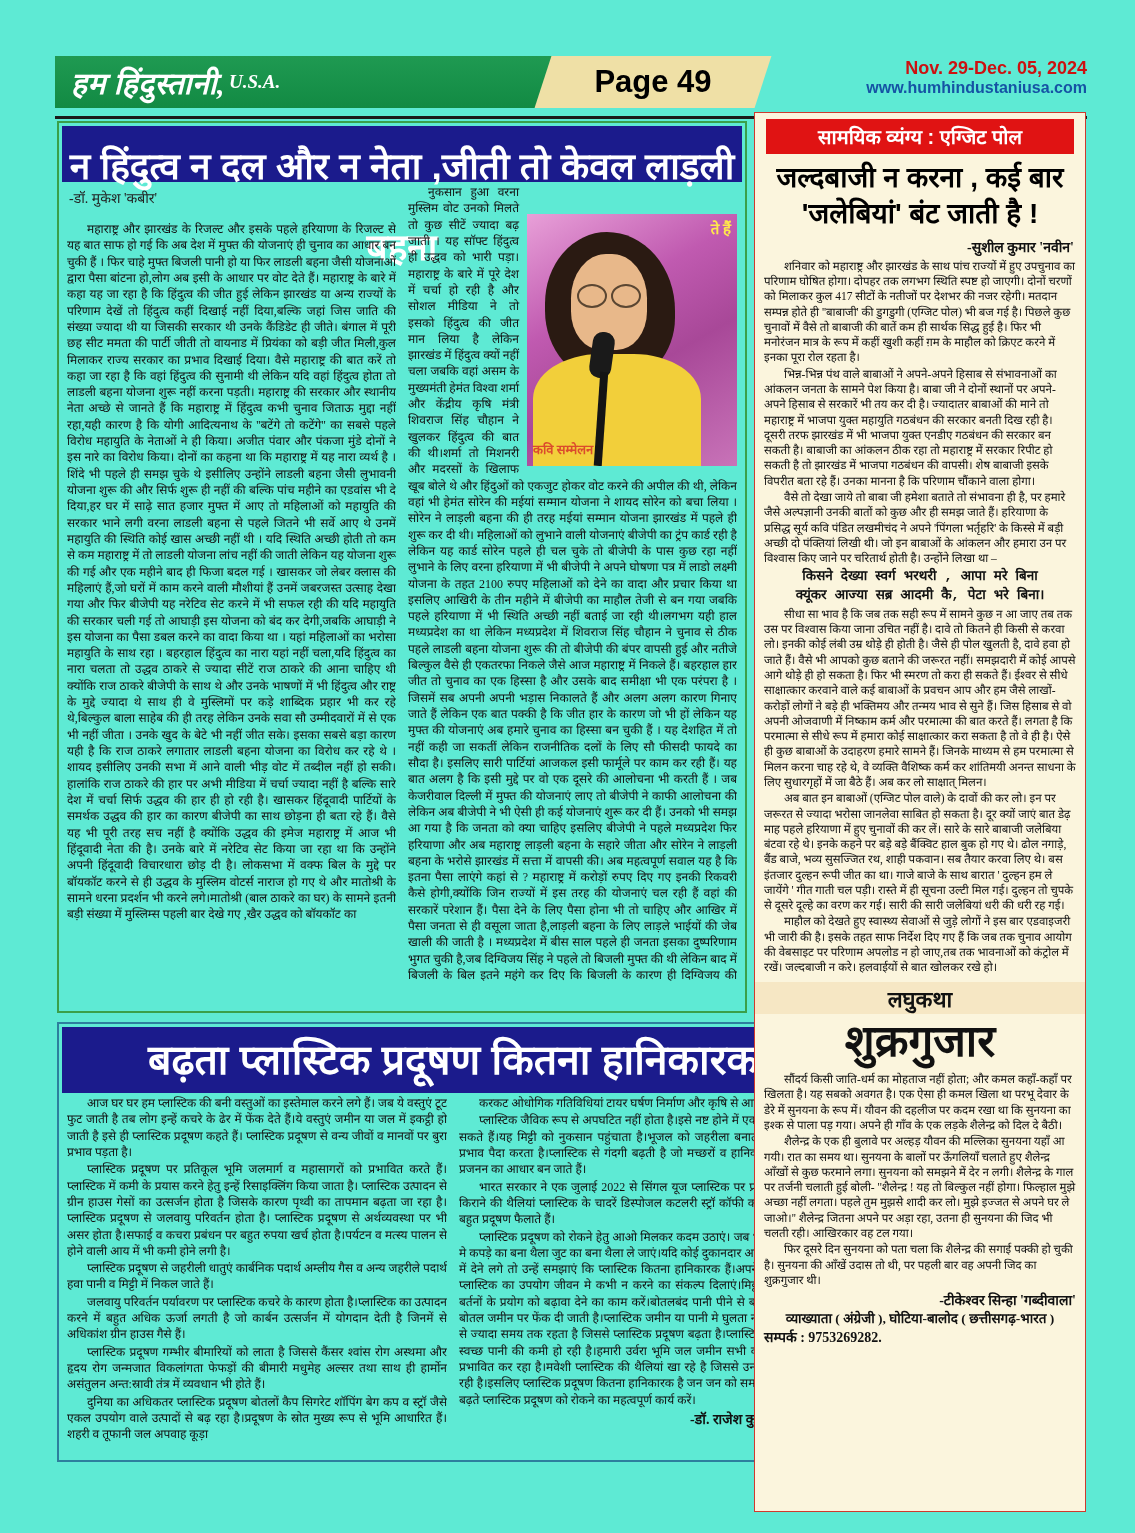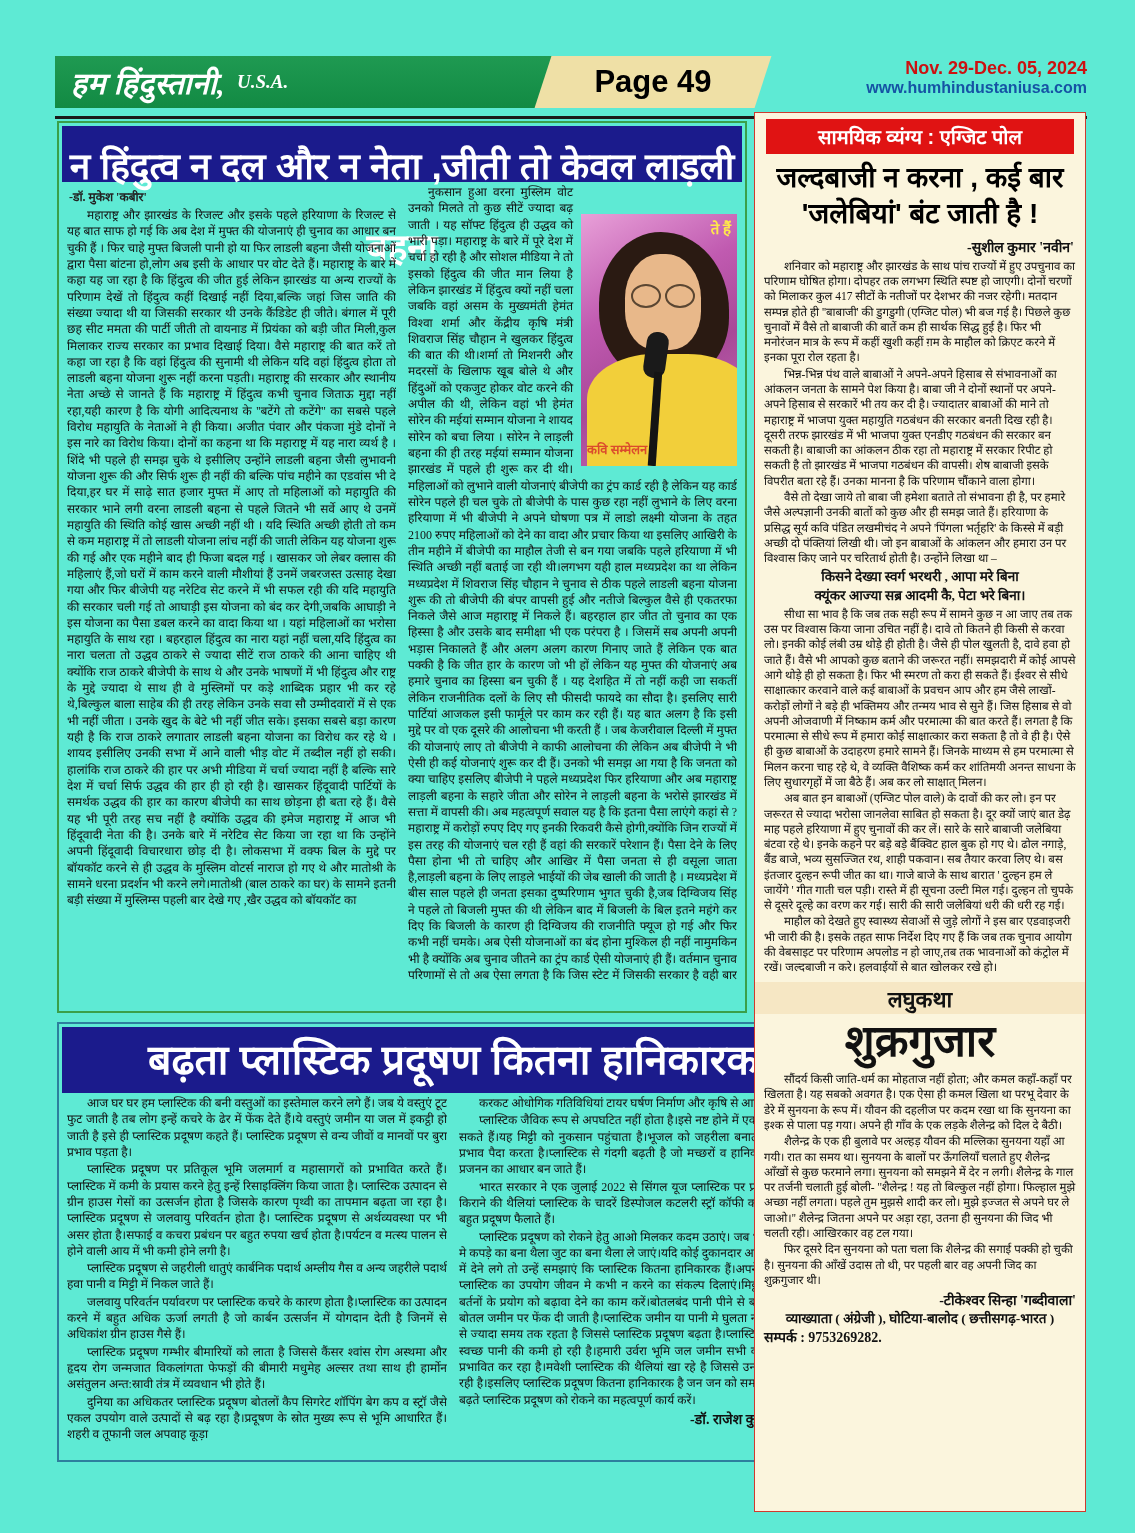--- a/index.html
+++ b/index.html
@@ -3,46 +3,46 @@
 <meta charset="utf-8">
 <style>
   html,body{margin:0;padding:0;background:#fff;}
   .page{position:relative;width:1135px;height:1533px;background:#5eead4;overflow:hidden;
         font-family:"Liberation Serif","DejaVu Serif",serif;color:#111;}
   
   .header{position:absolute;left:55px;top:54px;width:1032px;height:62px;border-bottom:3px solid #1a1a1a;}
   .masthead{position:absolute;left:0;top:2px;width:500px;height:52px;background:linear-gradient(180deg,#1f9a52,#128a43);
             display:flex;align-items:center;padding-left:16px;box-sizing:border-box;}
   .masthead .mh-main{color:#fff;font-size:30px;font-weight:bold;font-style:italic;letter-spacing:.5px;}
-  .masthead .mh-usa{color:#fff;font-size:19px;font-weight:bold;font-style:italic;margin-left:12px;}
+  .masthead .mh-usa{color:#fff;font-size:19px;font-weight:bold;font-style:italic;margin-left:4px;}
   .pageflag{position:absolute;left:488px;top:2px;width:220px;height:52px;}
   .pageflag .flagbg{position:absolute;inset:0;background:#efe0a6;transform:skewX(-18deg);}
   .pageflag .flagtext{position:relative;display:flex;align-items:center;justify-content:center;height:100%;
             font-size:31px;font-weight:bold;font-family:"Liberation Sans",sans-serif;color:#000;}
   .hdr-right{position:absolute;right:0;top:4px;text-align:right;font-family:"Liberation Sans",sans-serif;}
   .hdr-date{color:#cc1111;font-size:18px;font-weight:bold;}
   .hdr-site{color:#1553a4;font-size:16px;font-weight:bold;}
   
   .art1{position:absolute;left:57px;top:121px;width:690px;height:892px;border:2px solid #3aa04a;
         box-sizing:border-box;padding:3px;overflow:hidden;}
   .art2{position:absolute;left:57px;top:1022px;width:792px;height:440px;border:2px solid #2d7f9d;
         box-sizing:border-box;padding:3px;overflow:hidden;}
   .banner{background:#1b1b8c;color:#fff;text-align:center;font-weight:bold;
           font-family:"Liberation Sans","DejaVu Sans",sans-serif;}
   .art1 .banner{font-size:37px;line-height:81px;height:56px;}
   .art2 .banner{font-size:41px;line-height:66px;height:66px;}
-  .byline{font-weight:bold;font-size:12px;color:#222;margin:4px 0 2px 2px;}
+  .byline{font-weight:normal;font-size:14px;color:#222;margin:4px 0 14px 2px;}
   .cols{display:flex;gap:12px;padding:2px 5px;box-sizing:border-box;}
   .col{flex:1;text-align:justify;overflow:hidden;}
   .art1 .col{height:800px;}
   .art2 .col{height:352px;}
   .para{margin:0 0 1px 0;font-size:12px;line-height:1.36;text-indent:20px;}
   .credit2{text-align:right;font-weight:bold;font-size:14px;}
   
-  .photo{float:right;width:156px;height:252px;margin:30px 0 6px 8px;position:relative;overflow:hidden;
+  .photo{float:right;width:210px;height:252px;margin:30px 0 6px 8px;position:relative;overflow:hidden;
          background:linear-gradient(150deg,#d??);}
   .photo{background:linear-gradient(150deg,#e8a0d8 0%,#c05ab0 35%,#a84898 60%,#c873b8 100%);}
   .ph-hair{position:absolute;left:18px;top:18px;width:130px;height:150px;background:#2a1a12;border-radius:50% 55% 45% 50%;}
   .ph-face{position:absolute;left:44px;top:40px;width:76px;height:96px;background:#e8b88a;border-radius:46% 46% 40% 40%;}
   .ph-glass{position:absolute;left:50px;top:70px;width:26px;height:20px;border:2px solid #5a4632;border-radius:50%;}
   .ph-glass2{position:absolute;left:84px;top:70px;width:26px;height:20px;border:2px solid #5a4632;border-radius:50%;}
   .ph-shirt{position:absolute;left:6px;top:140px;width:168px;height:112px;background:#f2cf3a;border-radius:40% 40% 0 0;}
   .ph-mic{position:absolute;left:64px;top:118px;width:22px;height:46px;background:#1a1a1a;border-radius:10px;transform:rotate(8deg);}
   .ph-micstand{position:absolute;left:70px;top:158px;width:8px;height:94px;background:#141414;transform:rotate(4deg);}
   .ph-ovtop{position:absolute;right:6px;top:4px;color:#ffe84a;font-weight:bold;font-size:15px;}
@@ -50,21 +50,21 @@
   
   .opin{position:absolute;left:754px;top:112px;width:332px;height:1400px;background:#fbf5dd;
         border:1px solid #cf3a2e;box-sizing:border-box;padding:6px 9px;overflow:hidden;}
   .opin-banner{background:#e01313;color:#fff;text-align:center;font-weight:bold;font-size:20px;
         font-family:"Liberation Sans","DejaVu Sans",sans-serif;padding:4px 0;margin:0 2px 6px 2px;}
   .opin-head{font-weight:900;font-size:28px;line-height:1.3;text-align:center;color:#000;
         font-family:"Liberation Sans","DejaVu Sans",sans-serif;}
   .opin-by{text-align:right;font-weight:bold;font-size:14px;margin:4px 2px 3px 0;}
   .opin .para{font-size:11.5px;line-height:1.33;}
   .couplet{text-align:center;font-weight:bold;font-size:13.5px;margin:2px 0;}
-  .couplet p{margin:0;line-height:1.35;}
+  .couplet p{margin:0;line-height:1.35;font-family:Liberation Mono, monospace;}
   .lk-band{background:#f6e7c4;text-align:center;font-weight:bold;font-size:22px;padding:1px 0;margin:6px -9px 2px -9px;}
   .lk-title{text-align:center;font-weight:900;font-size:44px;line-height:1.15;margin:2px 0 6px 0;
         font-family:"Liberation Sans","DejaVu Sans",sans-serif;}
   .lk-author{text-align:right;font-weight:bold;font-size:14px;margin-top:2px;}
   .lk-role{text-align:center;font-weight:bold;font-size:13.5px;}
   .lk-contact{text-align:left;font-weight:bold;font-size:14px;}
 </style>
 </head>
 <body>
 

